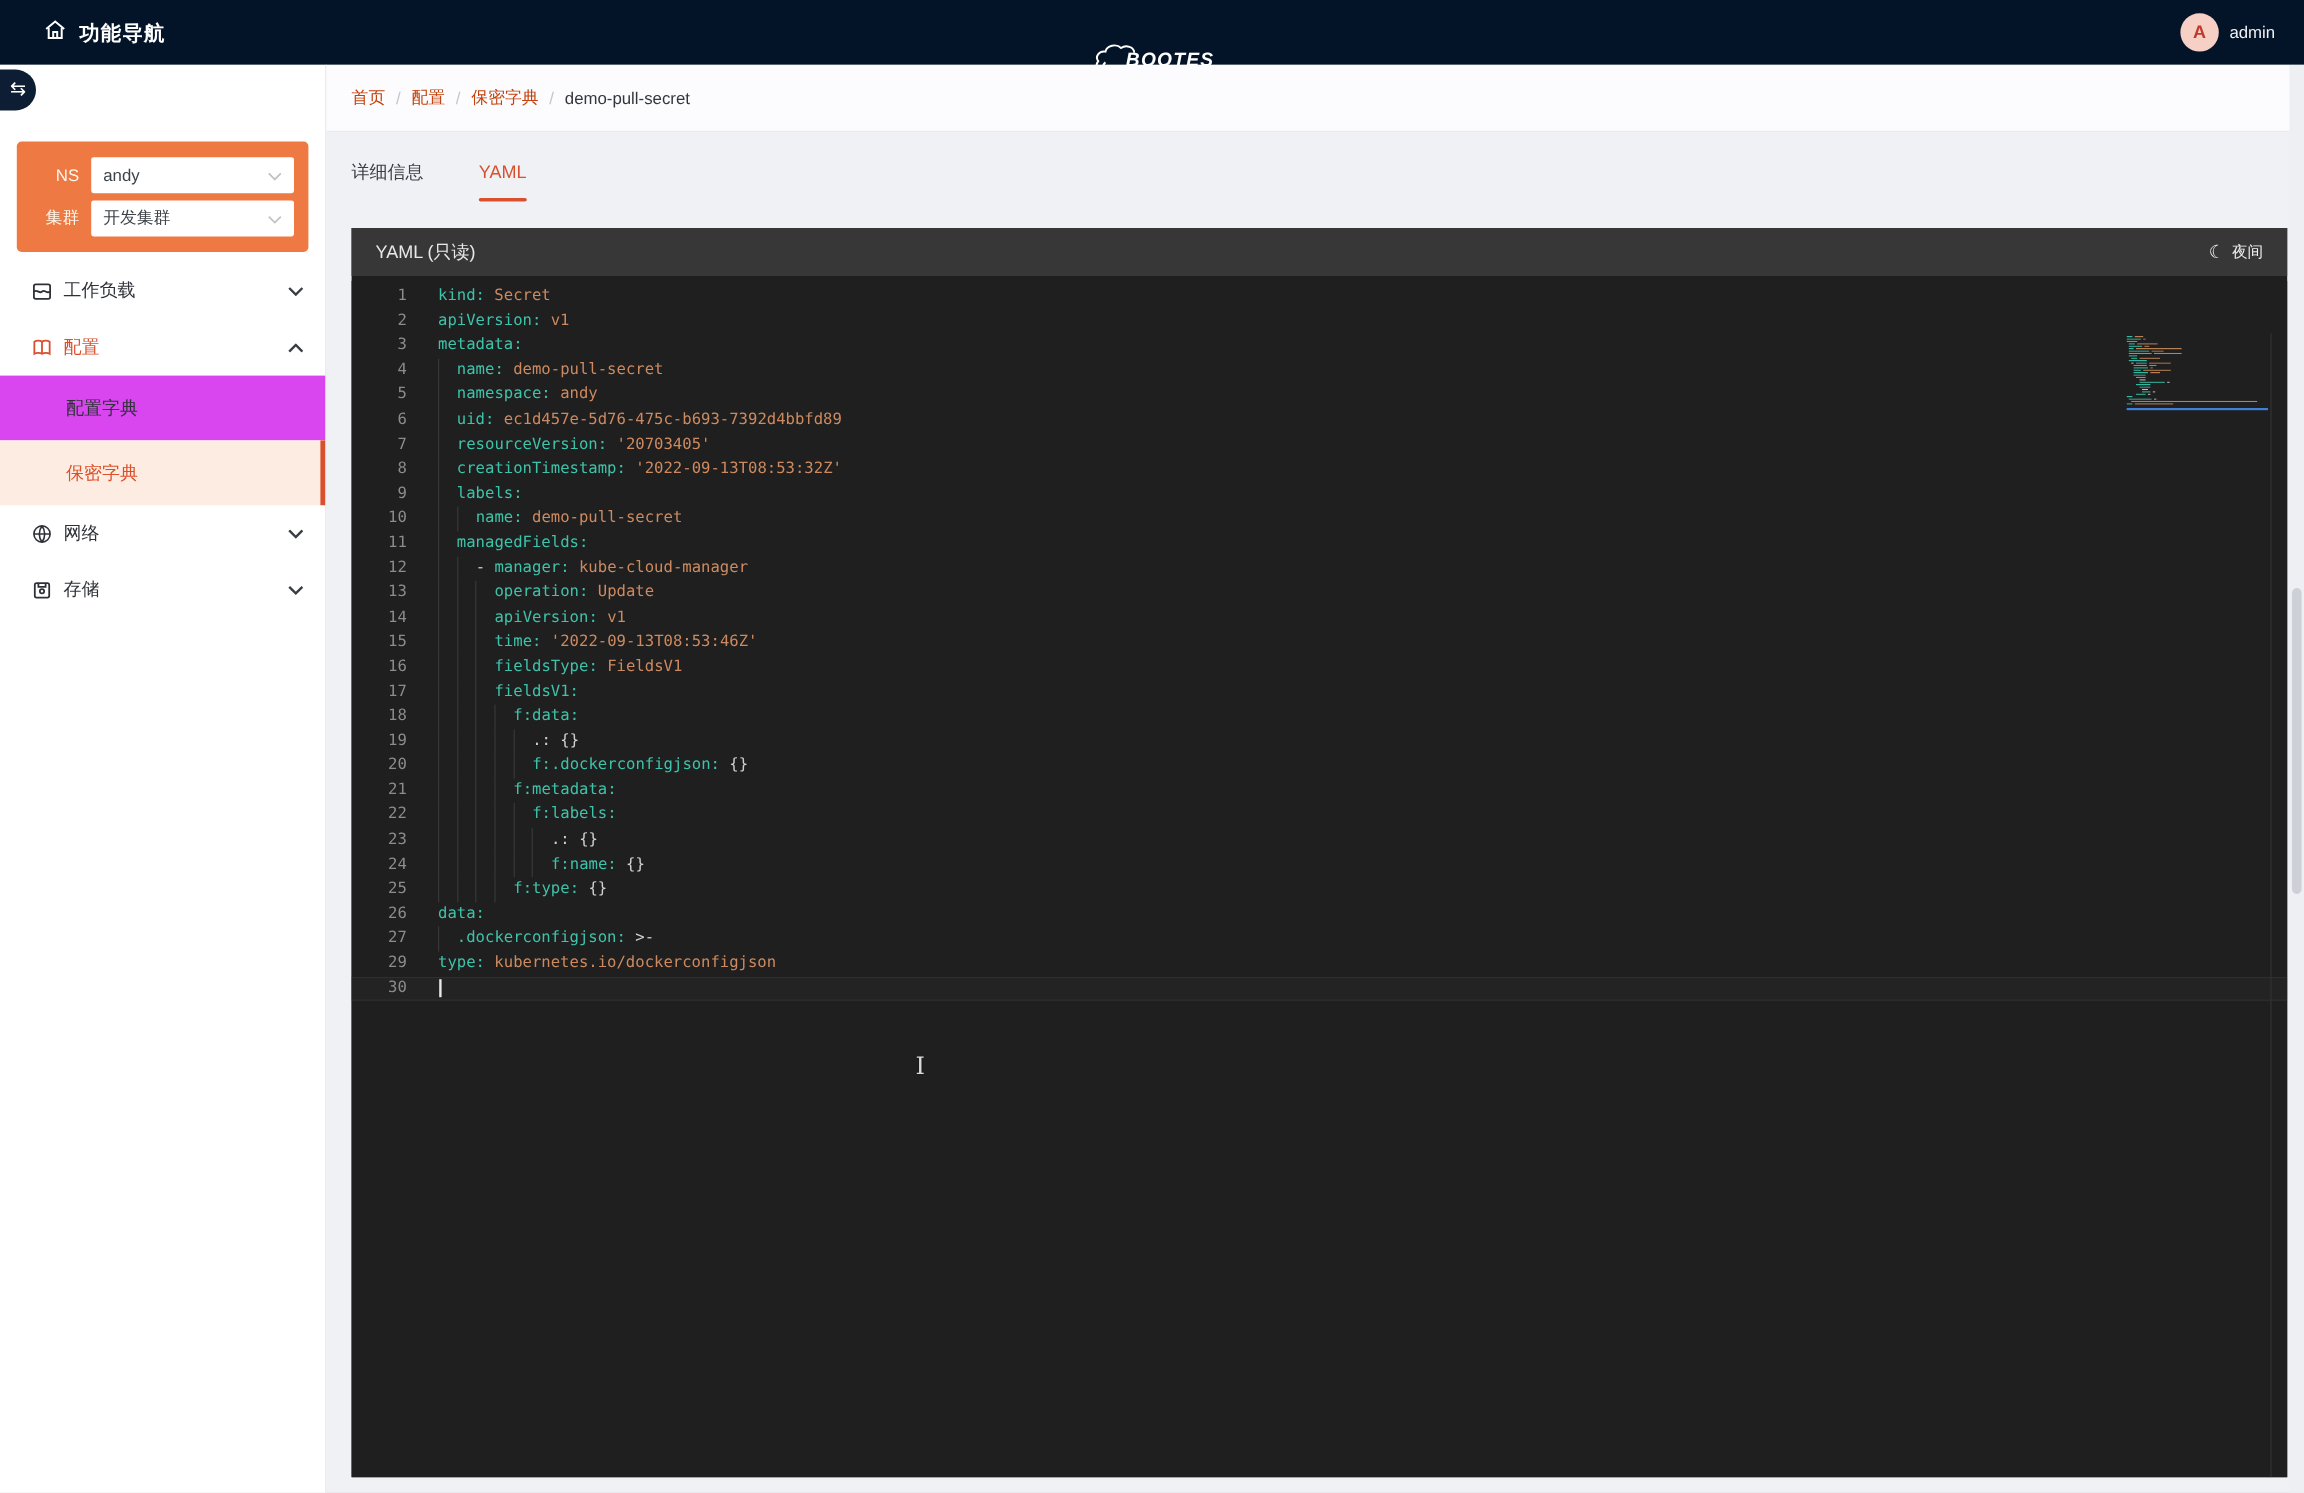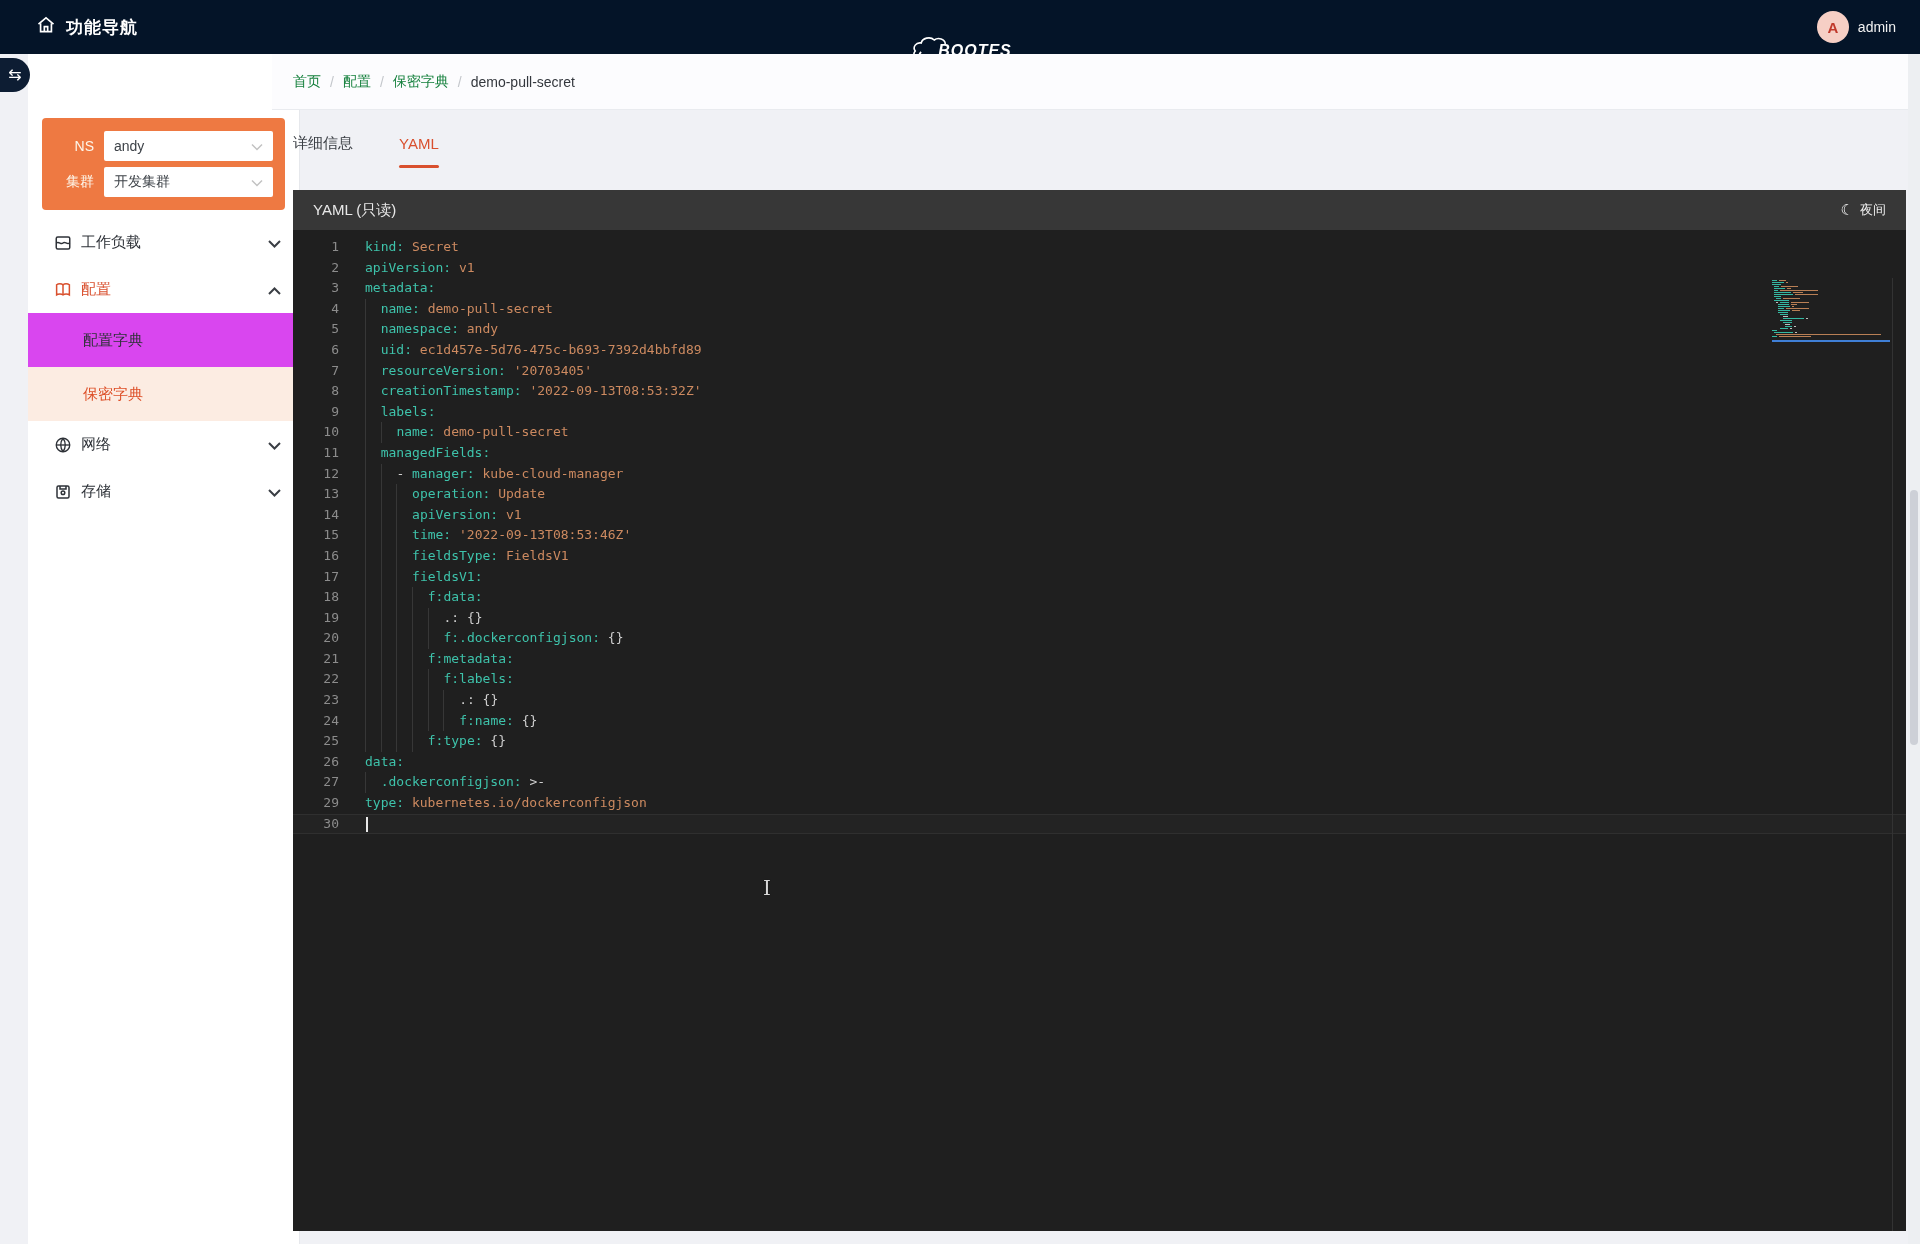--- a/index.html
+++ b/index.html
@@ -11,21 +11,21 @@
   .topbar-left { display:flex; align-items:center; gap:10px; padding-left:36px; }
   .topbar-left .nav-label { font-size:17px; font-weight:bold; letter-spacing:1px; }
   .logo { position:absolute; left:50%; top:50%; transform:translate(-50%,-50%); display:flex; align-items:center;margin-top:24px; }
   .logo svg { display:block; }
   .logo-text { font-size:16px; font-weight:bold; font-style:italic; letter-spacing:1px; margin-left:-34px; }
   .topbar-right { position:absolute; right:24px; top:0; height:54px; display:flex; align-items:center; gap:9px; }
   .avatar { width:32px; height:32px; border-radius:50%; background:#f6cfc5; color:#c0392b; font-weight:bold; font-size:15px; display:flex; align-items:center; justify-content:center; }
   .username { font-size:14px; color:#f2f2f2; }
 
   
-  .sidebar { position:absolute; left:0; top:54px; width:272px; bottom:0; background:#fff; border-right:1px solid #e6e8ec;margin-left:28px; }
+  .sidebar { position:absolute; left:0; top:54px; width:272px; bottom:0; background:#fff; border-right:1px solid #e6e8ec; }
   .collapse-btn { position:absolute; left:0; top:58px; width:30px; height:34px; background:#0d1d33; color:#fff; border:none; border-radius:0 17px 17px 0; font-size:16px; cursor:pointer; z-index:5; line-height:34px; text-align:center; }
   .ns-panel { position:absolute; left:14px; top:64px; width:243px; height:92px; background:#ee7942; border-radius:4px; padding:13px 12px 13px 8px; display:flex; flex-direction:column; justify-content:space-between; z-index:3; }
   .ns-row { display:flex; align-items:center; }
   .ns-row .lbl { width:44px; text-align:right; margin-right:10px; color:#fdf6ea; font-size:14px; }
   .select { flex:1; height:30px; background:#fff; border-radius:2px; display:flex; align-items:center; padding:0 10px; font-size:14px; color:#3d4248; cursor:pointer; }
   .select .sel-val { flex:1; }
   .select svg { flex:0 0 auto; }
 
   .menu { position:absolute; left:0; top:165px; width:100%; font-size:15px; color:#2e3238; }
   .menu-item { height:47px; display:flex; align-items:center; padding:0 18px 0 26px; cursor:pointer; }
@@ -33,21 +33,21 @@
   .menu-item .mi-label { flex:1; }
   .menu-item.red { color:#d9502e; }
   .sub-item { height:54px; display:flex; align-items:center; padding-left:55px; cursor:pointer; }
   .sub-item.gray { background:#d946ef; }
   .sub-item.selected { background:#fcece2; color:#dd4f28; border-right:4px solid #d9502e; }
   .chev { flex:0 0 auto; color:#3a3e44; }
   .menu-item.red .chev { color:#3a3e44; }
 
   
   .crumb-strip { position:absolute; left:272px; right:12px; top:54px; height:56px; background:#fcfcfe; border-bottom:1px solid #e9ebef; display:flex; align-items:center; padding-left:21px; font-size:14px; }
-  .crumb-strip .ci { color:#15803d; cursor:pointer; }
+  .crumb-strip .ci { color:#c2410c; cursor:pointer; }
   .crumb-strip .sep { color:#c3c6cb; margin:0 9px; }
   .crumb-strip .ci.last { color:#33373d; cursor:default; }
   .tabs { position:absolute; left:293px; top:110px; height:66px; display:flex; align-items:center; gap:46px; }
   .tab { font-size:15px; color:#3c4046; cursor:pointer; position:relative; height:100%; display:flex; align-items:center; }
   .tab.active { color:#d9502e; }
   .tab.active::after { content:""; position:absolute; left:0; right:0; bottom:8px; height:3px; background:#d9502e; border-radius:2px; }
 
   
   .editor { position:absolute; left:293px; top:190px; width:1613px; height:1041px; background:#1f1f1f; }
   .ed-header { position:absolute; left:0; top:0; right:0; height:40px; background:#373737; display:flex; align-items:center; color:#e8e8e8; }

